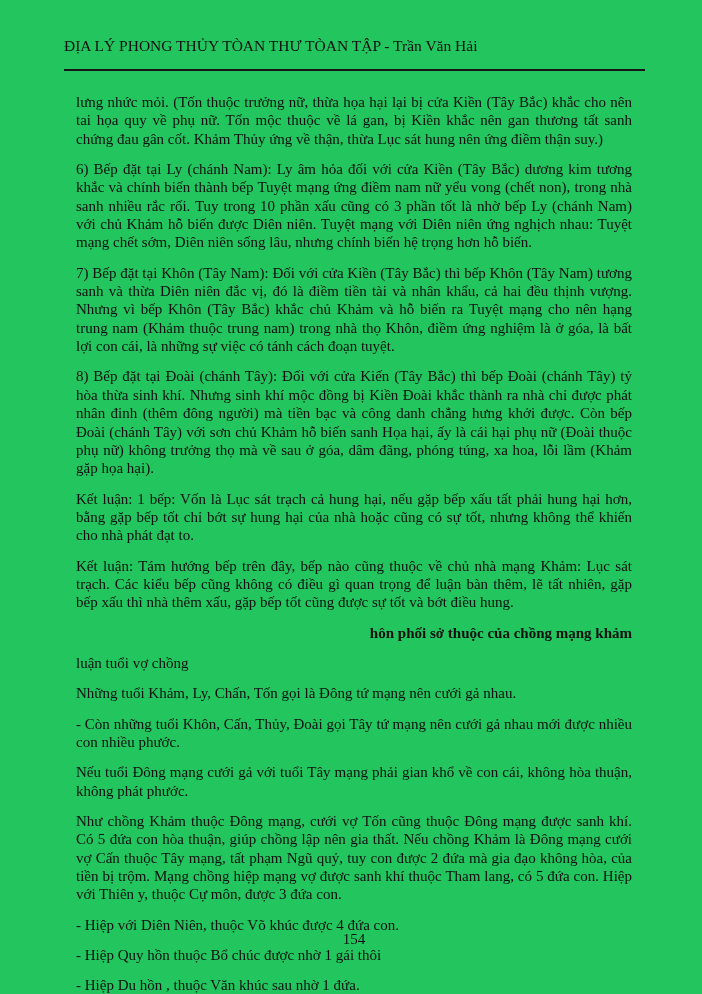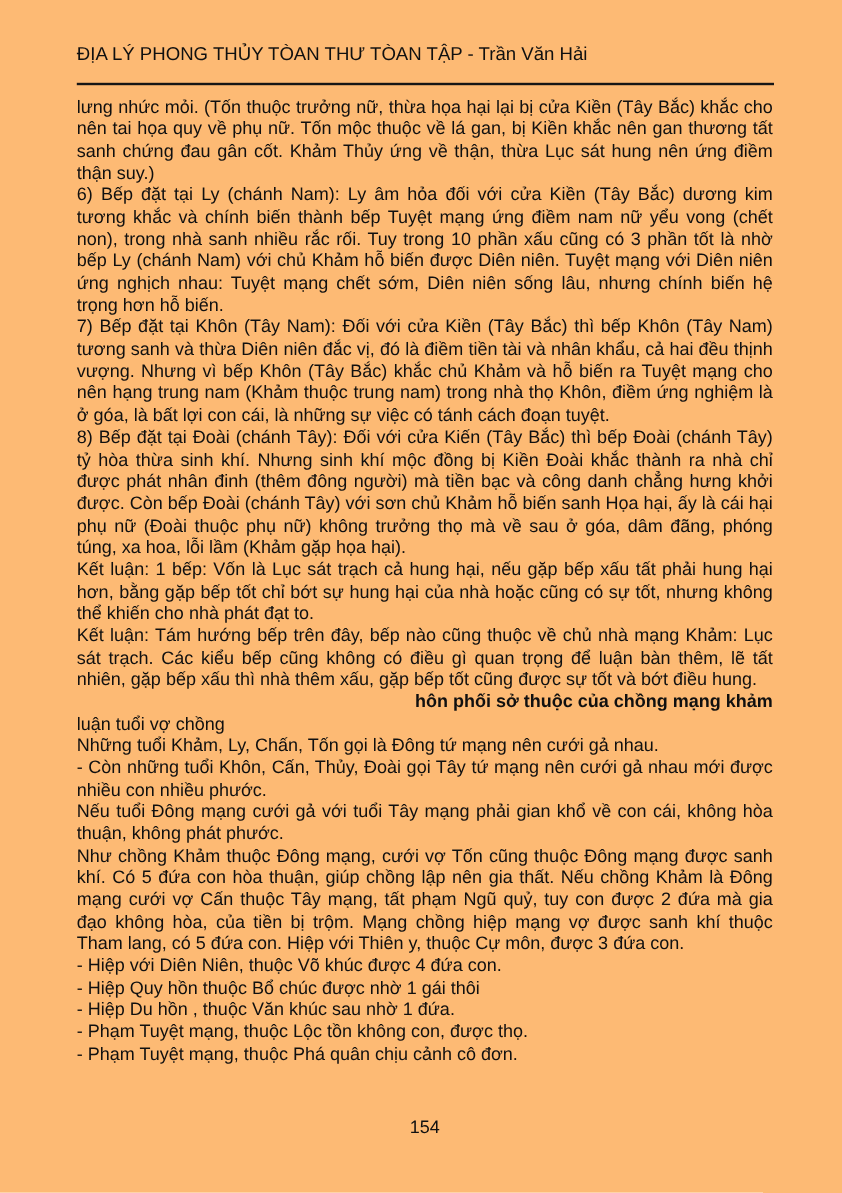--- a/index.html
+++ b/index.html
@@ -4,22 +4,22 @@
 <style>
   html, body {
     margin: 0;
     padding: 0;
     background: #ffffff;
   }
   .page {
     position: relative;
     width: 702px;
     height: 994px;
-    background: #fdba74;
-    font-family: Liberation Sans, sans-serif;
+    background: #22c55e;
+    font-family: Liberation Serif, serif;
     color: #111111;
     overflow: hidden;
   }
   .header {
     position: absolute;
     left: 64px;
     right: 57px;
     top: 36px;
     font-size: 15.5px;
     line-height: 20px;
@@ -39,21 +39,21 @@
     position: absolute;
     left: 64px;
     width: 580px;
     top: 81px;
     font-size: 15px;
     line-height: 18.35px;
     text-align: justify;
     color: #101010;
   }
   .content p {
-    margin: 0;
+    margin: 12px;
     padding: 0;
   }
   .content p.section-heading {
     font-weight: bold;
     text-align: right;
   }
   .footer {
     position: absolute;
     left: 64px;
     width: 580px;

